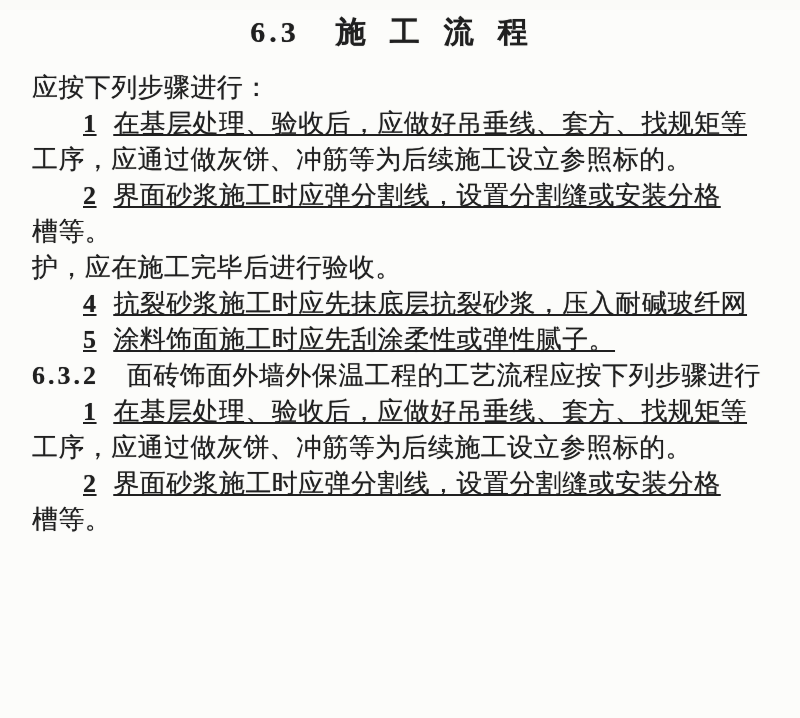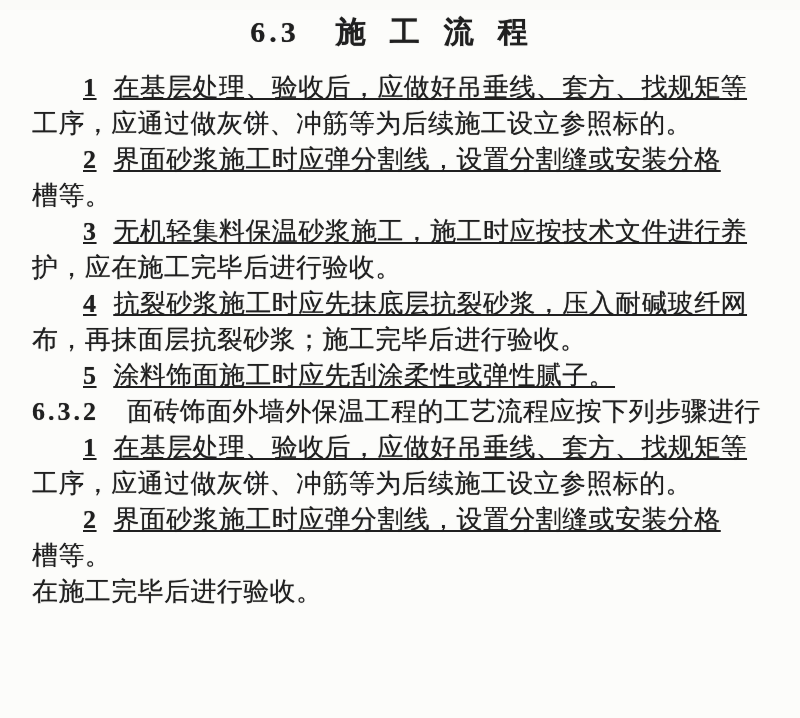--- a/index.html
+++ b/index.html
@@ -66,52 +66,49 @@
 </head>
 <body>
 
 <div class="page">
 
   <div class="title">
     <span class="t-num">6.3</span><span class="t-text">施工流程</span>
   </div>
 
 
+  <div class="line">
+    <span>应按下列步骤进行：</span>
+  </div>
 
   <div class="line l-item">
     <span class="num item-num">1</span><span>在基层处理、验收后，应做好吊垂线、套方、找规矩等</span>
   </div>
 
   <div class="line">
     <span>工序，应通过做灰饼、冲筋等为后续施工设立参照标的。</span>
   </div>
 
   <div class="line l-item">
     <span class="num item-num">2</span><span>界面砂浆施工时应弹分割线，设置分割缝或安装分格</span>
   </div>
 
   <div class="line">
     <span>槽等。</span>
   </div>
 
-  <div class="line l-item">
-    <span class="num item-num">3</span><span>无机轻集料保温砂浆施工，施工时应按技术文件进行养</span>
-  </div>
 
   <div class="line">
     <span>护，应在施工完毕后进行验收。</span>
   </div>
 
   <div class="line l-item">
     <span class="num item-num">4</span><span>抗裂砂浆施工时应先抹底层抗裂砂浆，压入耐碱玻纤网</span>
   </div>
 
-  <div class="line">
-    <span>布，再抹面层抗裂砂浆；施工完毕后进行验收。</span>
-  </div>
 
   <div class="line l-item">
     <span class="num item-num">5</span><span>涂料饰面施工时应先刮涂柔性或弹性腻子。</span>
   </div>
 
   <div class="line">
     <span class="num clause-num">6.3.2</span><span>面砖饰面外墙外保温工程的工艺流程应按下列步骤进行：</span>
   </div>
 
   <div class="line l-item">
@@ -124,17 +121,14 @@
 
   <div class="line l-item">
     <span class="num item-num">2</span><span>界面砂浆施工时应弹分割线，设置分割缝或安装分格</span>
   </div>
 
   <div class="line">
     <span>槽等。</span>
   </div>
 
 
-  <div class="line">
-    <span>在施工完毕后进行验收。</span>
-  </div>
 
 </div>
 
 </body></html>

